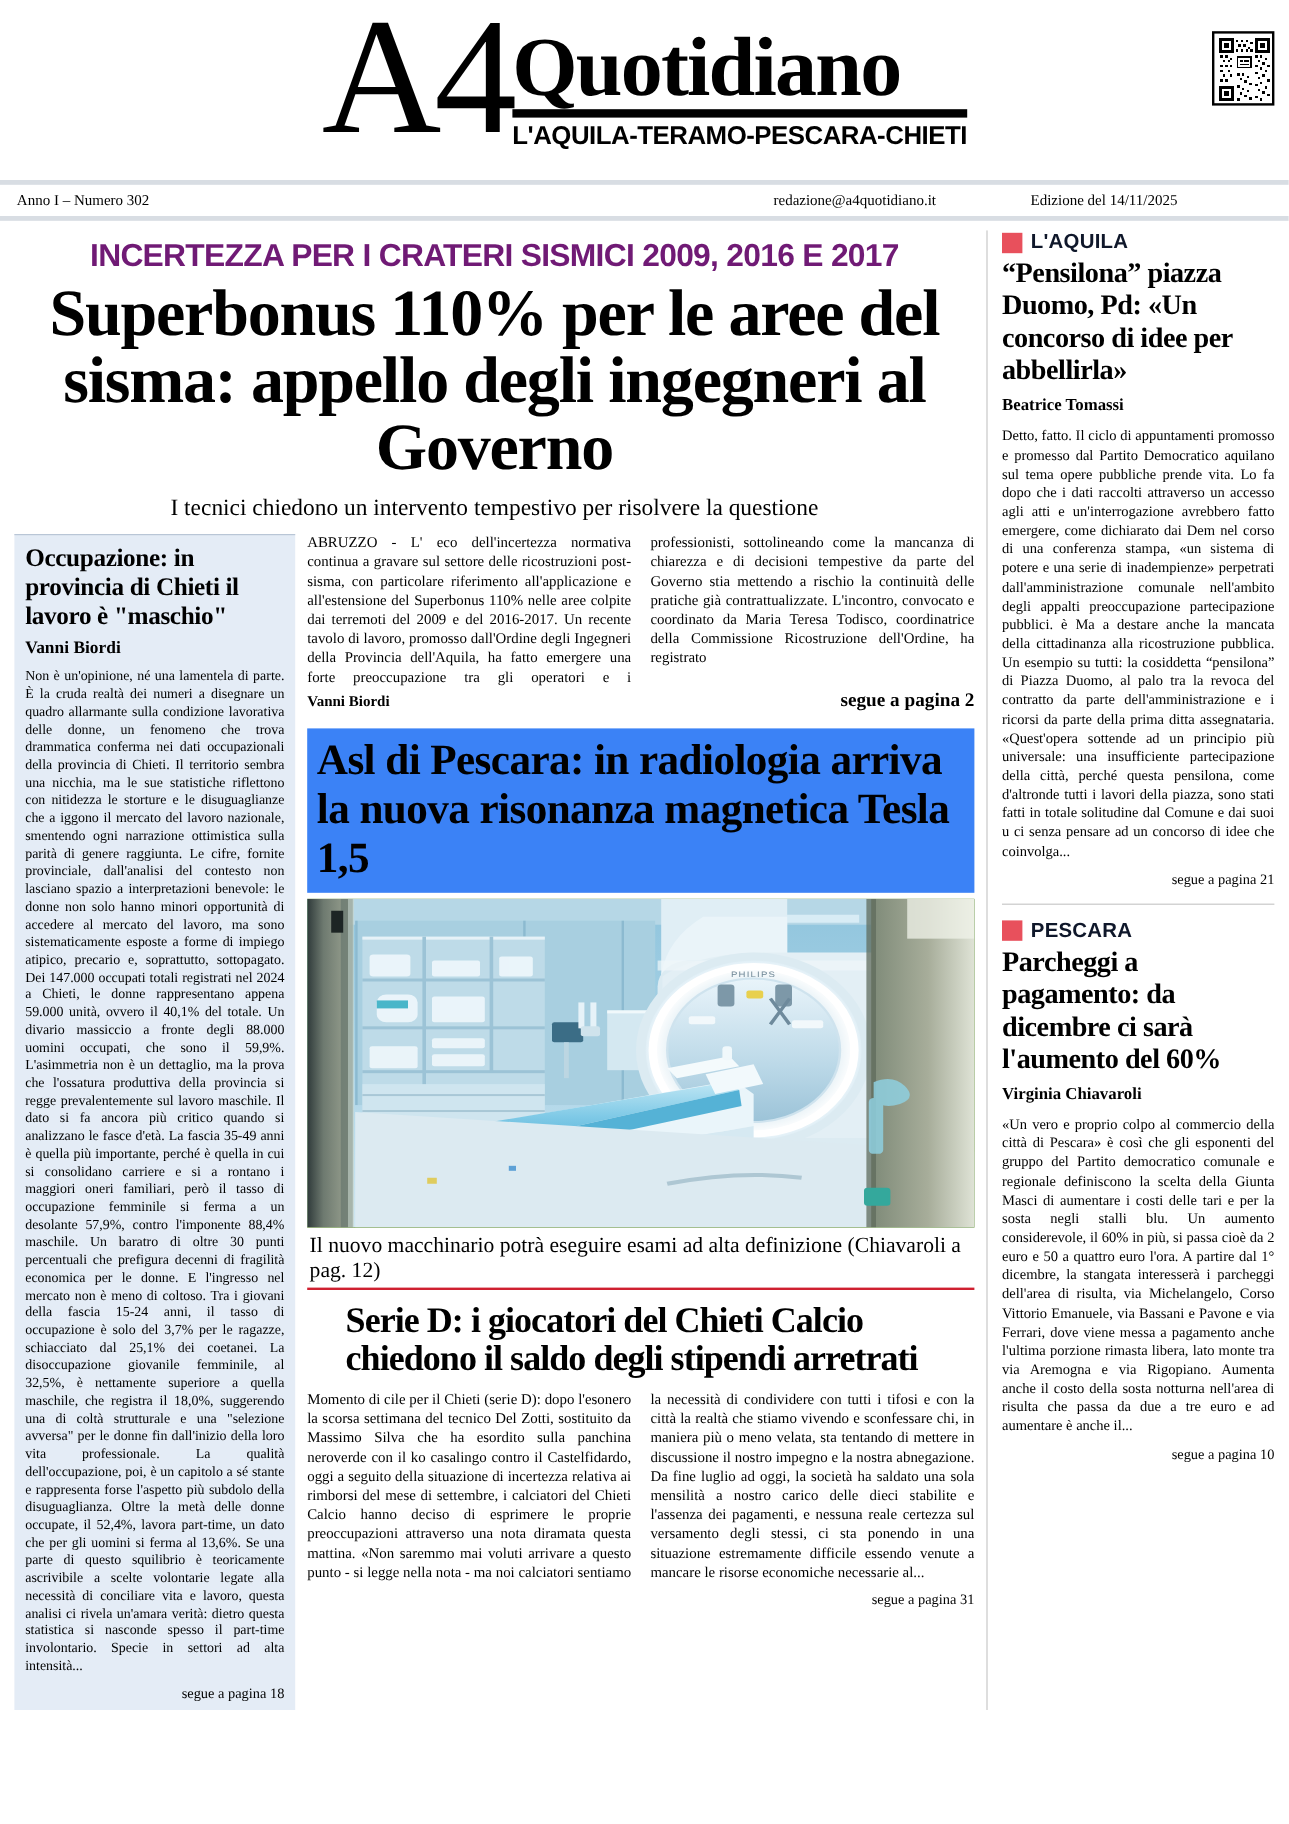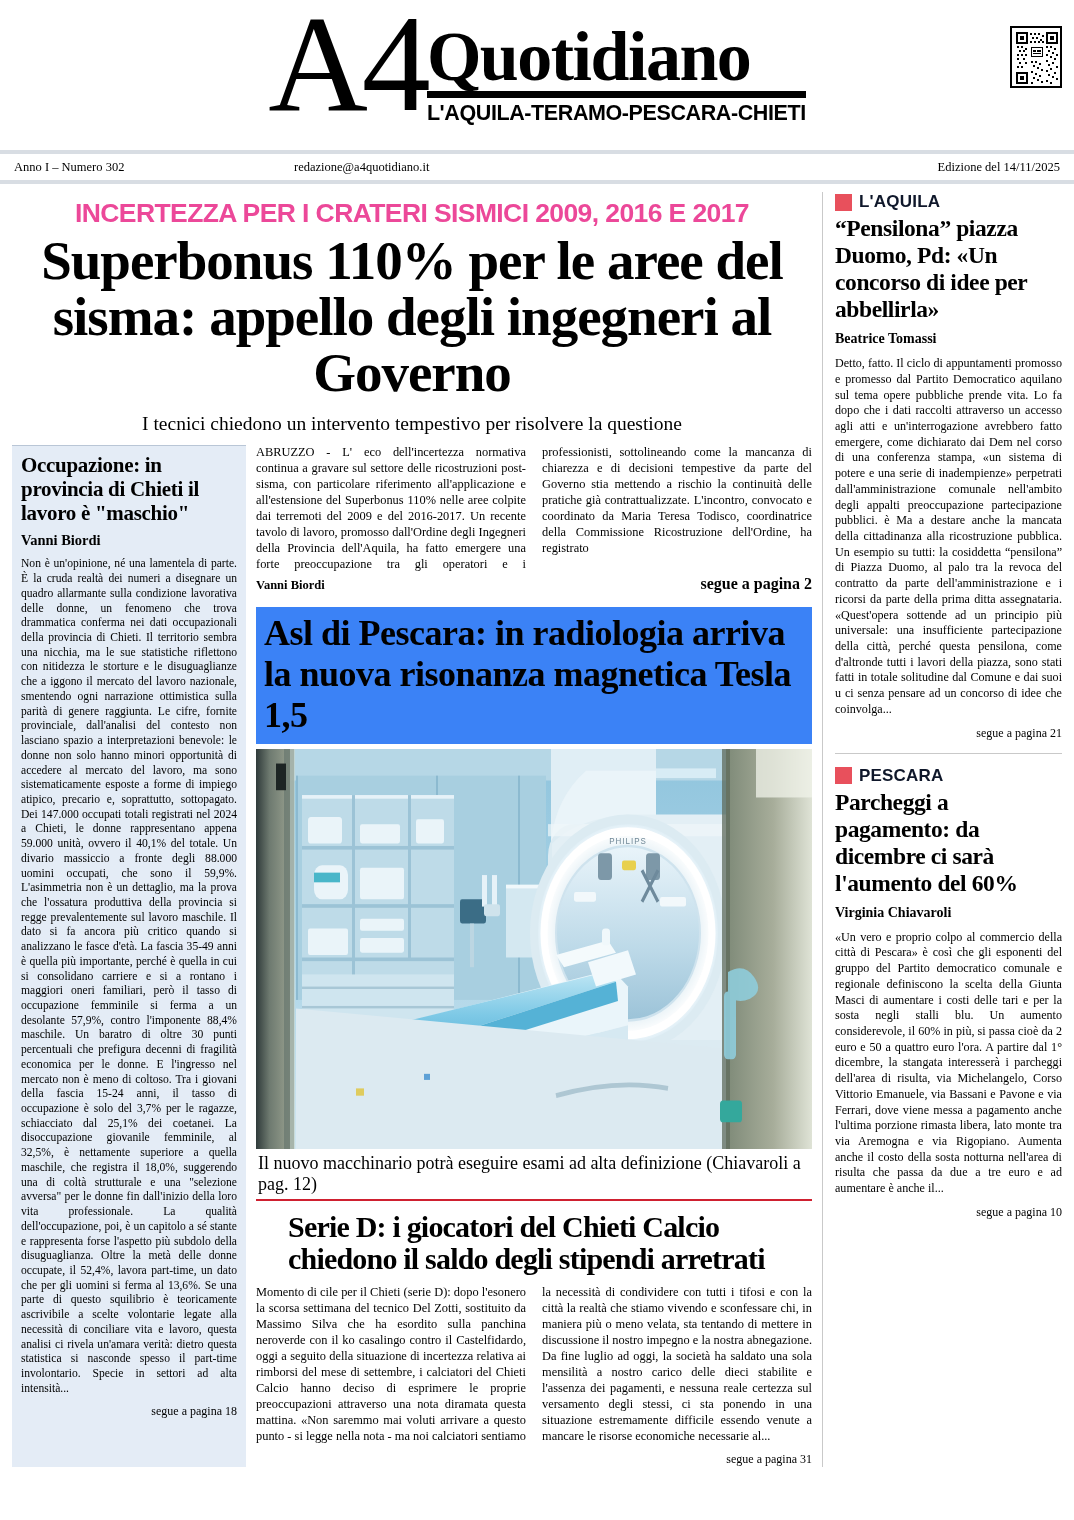--- a/index.html
+++ b/index.html
@@ -72,39 +72,39 @@
   
   .inforule-top { height: 4px; background: #d8dde3; }
   .infobar {
     display: flex;
     align-items: center;
     height: 26px;
     font-size: 12.5px;
     padding: 0 14px;
   }
   .infobar .left { flex: 0 0 280px; text-align: left; }
-  .infobar .center { flex: 1; text-align: left; }
-  .infobar .right { flex: 0 0 280px; text-align: right; }
+  .infobar .center { flex: 1; text-align: right; }
+  .infobar .right { flex: 0 0 280px; text-align: center; }
   .inforule-bot { height: 4px; background: #d8dde3; }
 
   
   .content {
     display: flex;
     padding: 8px 12px 0 12px;
     gap: 0;
   }
   .col-main { width: 800px; }
   .col-side { width: 240px; margin-left: 10px; border-left: 1px solid #c9c9c9; padding-left: 12px; }
 
   
   .kicker {
     font-family: "Liberation Sans", sans-serif;
     font-weight: 700;
     font-size: 26.5px;
-    color: #ec4899;
+    color: #701a75;
     letter-spacing: -0.6px;
     text-align: center;
     margin: 6px 0 4px 0;
     white-space: nowrap;
   }
   .lead-headline {
     font-family: "Liberation Serif", serif;
     font-weight: 700;
     font-size: 55px;
     line-height: 1.02;
@@ -186,21 +186,21 @@
     font-family: "Liberation Serif", serif;
     font-weight: 700;
     font-size: 36px;
     line-height: 1.14;
     letter-spacing: -0.5px;
     padding: 6px 8px 8px 8px;
   }
   .photo {
     position: relative;
     width: 100%;
-    height: 400px;
+    height: 274px;
     margin-top: 5px;
     overflow: hidden;
     background: #4d7c0f;
   }
   .caption {
     font-size: 18px;
     padding: 4px 2px 4px 2px;
     border-bottom: 2px solid #cf2030;
   }
 

